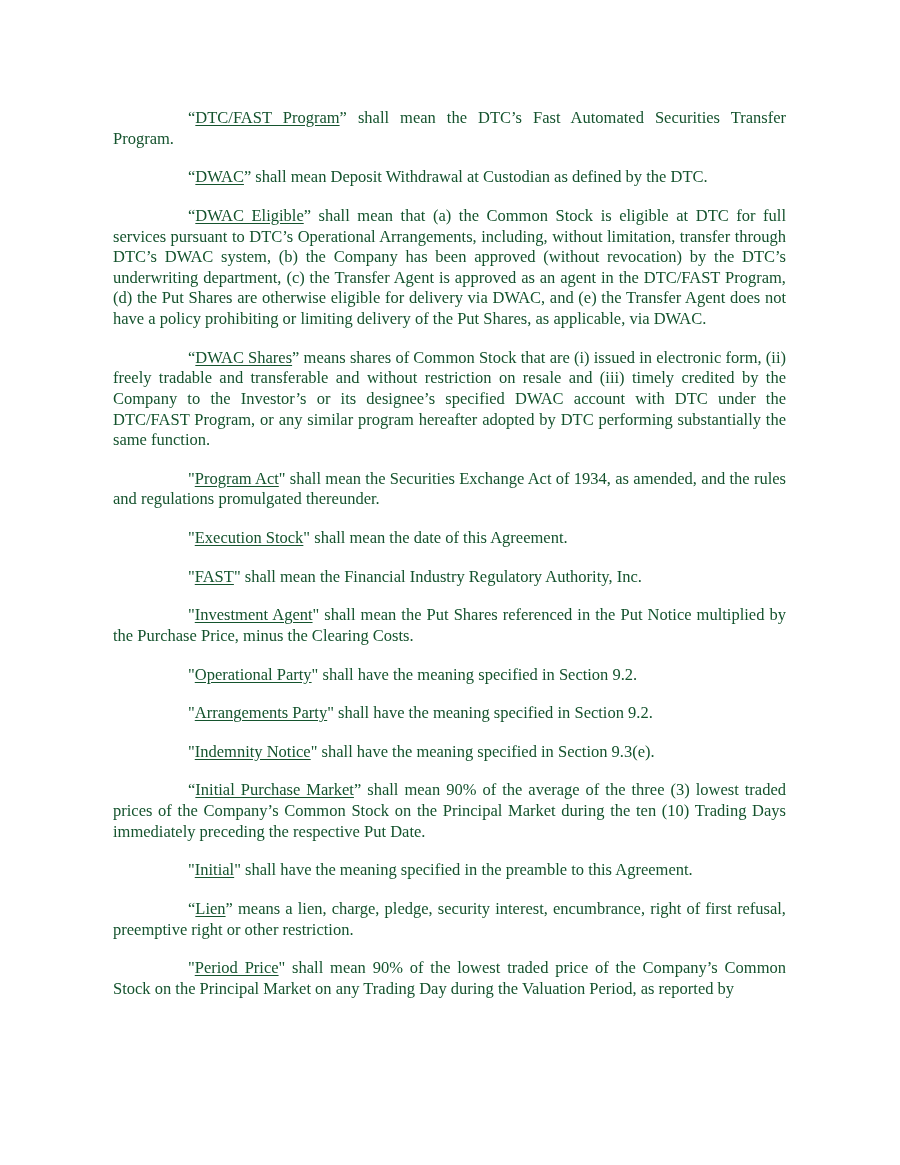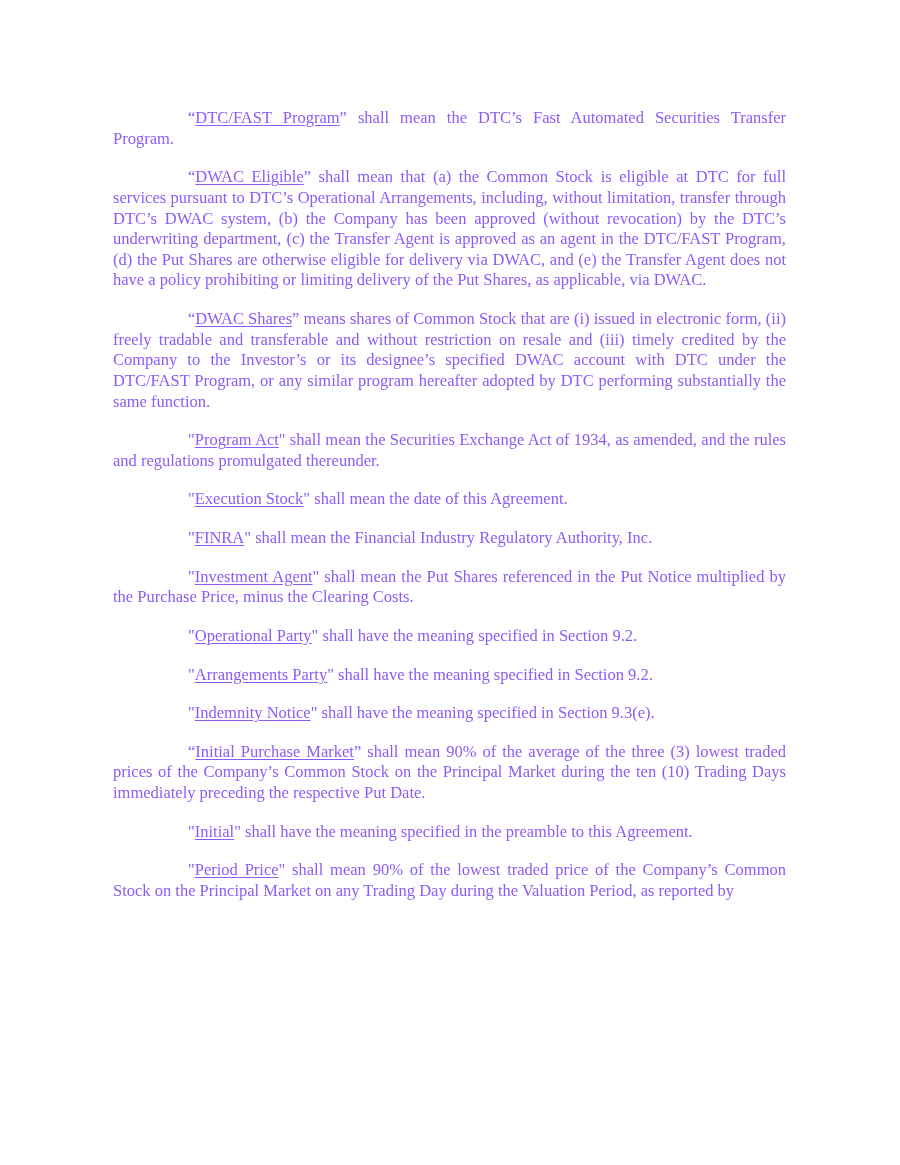--- a/index.html
+++ b/index.html
@@ -11,21 +11,21 @@
     position: relative;
     width: 900px;
     height: 1165px;
     margin: 0 auto;
     background: #ffffff;
     box-sizing: border-box;
     padding: 108px 114px 40px 113px;
     font-family: "Liberation Serif", "DejaVu Serif", serif;
     font-size: 16.5px;
     line-height: 1.25;
-    color: #8b5cf6;
+    color: #14532d;
     overflow: hidden;
   }
   p.def {
     margin: 0 0 18px 0;
     text-align: justify;
     text-indent: 75px;
   }
   p.def:last-child {
     margin-bottom: 0;
   }
@@ -33,26 +33,28 @@
     text-decoration: underline;
     text-underline-offset: 2px;
   }
 </style>
 </head>
 <body>
 
 <div class="page">
   <div>
       <p class="def"><span>“</span><span class="term">DTC/FAST Program</span><span>” shall mean the DTC’s Fast Automated Securities Transfer Program.</span></p>
+      <p class="def"><span>“</span><span class="term">DWAC</span><span>” shall mean Deposit Withdrawal at Custodian as defined by the DTC.</span></p>
       <p class="def"><span>“</span><span class="term">DWAC Eligible</span><span>” shall mean that (a) the Common Stock is eligible at DTC for full services pursuant to DTC’s Operational Arrangements, including, without limitation, transfer through DTC’s DWAC system, (b) the Company has been approved (without revocation) by the DTC’s underwriting department, (c) the Transfer Agent is approved as an agent in the DTC/FAST Program, (d) the Put Shares are otherwise eligible for delivery via DWAC, and (e) the Transfer Agent does not have a policy prohibiting or limiting delivery of the Put Shares, as applicable, via DWAC.</span></p>
       <p class="def"><span>“</span><span class="term">DWAC Shares</span><span>” means shares of Common Stock that are (i) issued in electronic form, (ii) freely tradable and transferable and without restriction on resale and (iii) timely credited by the Company to the Investor’s or its designee’s specified DWAC account with DTC under the DTC/FAST Program, or any similar program hereafter adopted by DTC performing substantially the same function.</span></p>
       <p class="def"><span>"</span><span class="term">Program Act</span><span>" shall mean the Securities Exchange Act of 1934, as amended, and the rules and regulations promulgated thereunder.</span></p>
       <p class="def"><span>"</span><span class="term">Execution Stock</span><span>" shall mean the date of this Agreement.</span></p>
-      <p class="def"><span>"</span><span class="term">FINRA</span><span>" shall mean the Financial Industry Regulatory Authority, Inc.</span></p>
+      <p class="def"><span>"</span><span class="term">FAST</span><span>" shall mean the Financial Industry Regulatory Authority, Inc.</span></p>
       <p class="def"><span>"</span><span class="term">Investment Agent</span><span>" shall mean the Put Shares referenced in the Put Notice multiplied by the Purchase Price, minus the Clearing Costs.</span></p>
       <p class="def"><span>"</span><span class="term">Operational Party</span><span>" shall have the meaning specified in Section 9.2.</span></p>
       <p class="def"><span>"</span><span class="term">Arrangements Party</span><span>" shall have the meaning specified in Section 9.2.</span></p>
       <p class="def"><span>"</span><span class="term">Indemnity Notice</span><span>" shall have the meaning specified in Section 9.3(e).</span></p>
       <p class="def"><span>“</span><span class="term">Initial Purchase Market</span><span>” shall mean 90% of the average of the three (3) lowest traded prices of the Company’s Common Stock on the Principal Market during the ten (10) Trading Days immediately preceding the respective Put Date.</span></p>
       <p class="def"><span>"</span><span class="term">Initial</span><span>" shall have the meaning specified in the preamble to this Agreement.</span></p>
+      <p class="def"><span>“</span><span class="term">Lien</span><span>” means a lien, charge, pledge, security interest, encumbrance, right of first refusal, preemptive right or other restriction.</span></p>
       <p class="def"><span>"</span><span class="term">Period Price</span><span>" shall mean 90% of the lowest traded price of the Company’s Common Stock on the Principal Market on any Trading Day during the Valuation Period, as reported by</span></p>
     </div>
 </div>
 
 </body></html>

